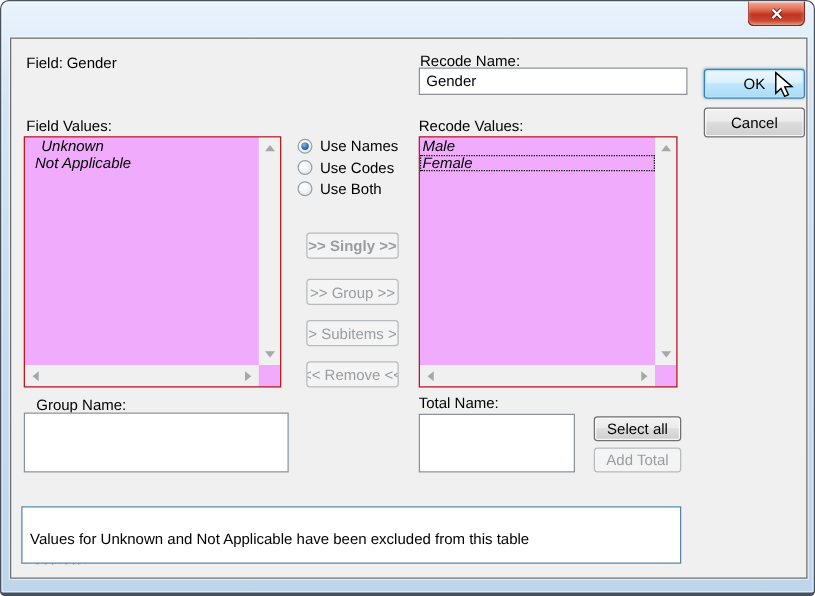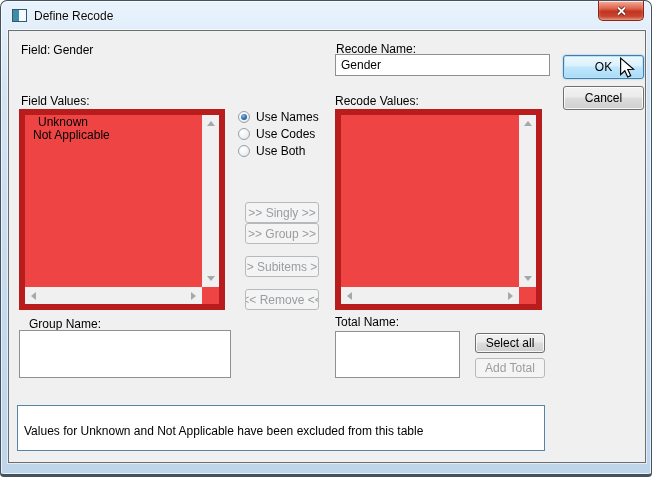--- a/index.html
+++ b/index.html
@@ -36,21 +36,21 @@
   .lbl { position:absolute; color:#000; white-space:nowrap; }
   .field-row { position:absolute; left:12px; top:12px; display:flex; gap:3px; }
   
   .textbox {
     position:absolute; box-sizing:border-box; background:#fff;
     border:1px solid #8b9196; color:#000; overflow:hidden; white-space:nowrap;
   }
   .textbox.focus-blue { border-color:#5586a8; }
   .tb-pad { padding:3px 5px; }
   
-  .listbox { position:absolute; box-sizing:border-box; background:#ef4444; border:6px solid #b91c1c; overflow:hidden; }
+  .listbox { position:absolute; box-sizing:border-box; background:#f0abfc; border:1px solid #b91c1c; overflow:hidden;font-style:italic; }
   .lb-items { position:absolute; top:1px; left:0; right:17px; }
   .lb-item { height:13px; line-height:13px; white-space:nowrap; overflow:hidden; color:#000; }
   .lb-item.indent-a { padding-left:13px; }
   .lb-item.indent-b { padding-left:8px; }
   .lb-item.flat { padding-left:2px; }
   .lb-item.focused { outline:1px dotted #000; outline-offset:-1px; }
   .vscroll { position:absolute; top:0; right:0; bottom:17px; width:17px; background:#f0f0f0; }
   .hscroll { position:absolute; left:0; right:17px; bottom:0; height:17px; background:#f0f0f0; }
   .sb-btn { position:absolute; width:17px; height:17px; display:flex; align-items:center; justify-content:center; }
   .sb-top{ top:0; left:0; } .sb-bottom{ bottom:0; left:0; } .sb-left{ left:0; top:0; } .sb-right{ right:0; top:0; }
@@ -89,24 +89,20 @@
   }
   .radio-label { color:#000; }
   
   .cursor { position:absolute; left:617px; top:56px; z-index:50; pointer-events:none; }
 </style>
 </head>
 <body>
 
 <div class="window">
 
-  <div class="titlebar">
-    <span class="app-icon"></span>
-    <span class="title-text">Define Recode</span>
-  </div>
   <div class="close-btn">
     <svg width="11" height="10" viewBox="0 0 11 10">
       <path d="M2 1.5 L9 8.5 M9 1.5 L2 8.5" stroke="#5d0f06" stroke-width="3.2" fill="none"></path>
       <path d="M2 1.5 L9 8.5 M9 1.5 L2 8.5" stroke="#ffffff" stroke-width="1.8" fill="none"></path>
     </svg>
   </div>
 
   <div class="client">
 
     <div class="field-row">
@@ -150,27 +146,31 @@
     </div>
     <div class="radio-row" style="left:229px; top:96px;">
       <span class="radio"></span>
       <span class="radio-label">Use Codes</span>
     </div>
     <div class="radio-row" style="left:229px; top:113px;">
       <span class="radio"></span>
       <span class="radio-label">Use Both</span>
     </div>
 
-    <div class="btn disabled" style="left:236px; top:171px; width:74px; height:21px;">&gt;&gt; Singly &gt;&gt;</div>
+    <div class="btn disabled" style="left:236px; top:155px; width:74px; height:21px;font-weight:bold;">&gt;&gt; Singly &gt;&gt;</div>
     <div class="btn disabled" style="left:236px; top:192px; width:74px; height:21px;">&gt;&gt; Group &gt;&gt;</div>
     <div class="btn disabled" style="left:236px; top:225px; width:74px; height:21px;">&gt;&gt; Subitems &gt;&gt;</div>
     <div class="btn disabled" style="left:236px; top:258px; width:74px; height:21px;">&lt;&lt; Remove &lt;&lt;</div>
 
     <div class="lbl" style="left:326px; top:63px;">Recode Values:</div>
     <div class="listbox" style="left:326px; top:78px; width:207px; height:201px;">
+      <div class="lb-items">
+        <div class="lb-item flat">Male</div>
+        <div class="lb-item flat focused">Female</div>
+      </div>
       <div class="vscroll">
         <div class="sb-btn sb-top">
             <span class="tri tri-up"></span>
           </div>
         <div class="sb-btn sb-bottom">
             <span class="tri tri-down"></span>
           </div>
       </div>
       <div class="hscroll">
         <div class="sb-btn sb-left">

